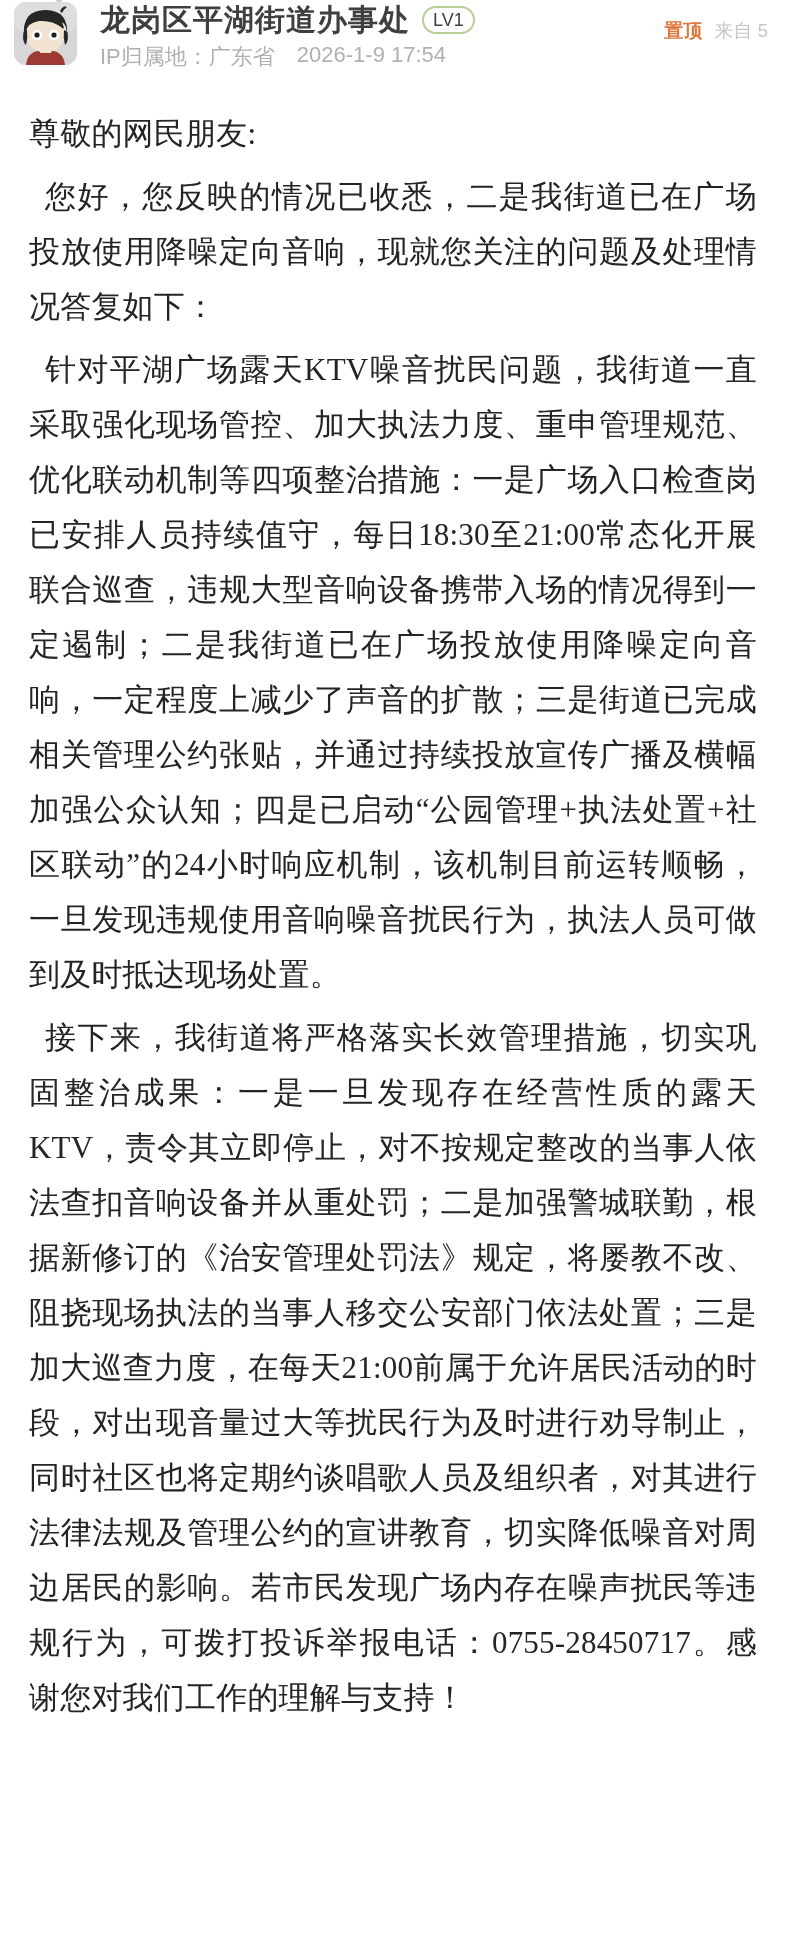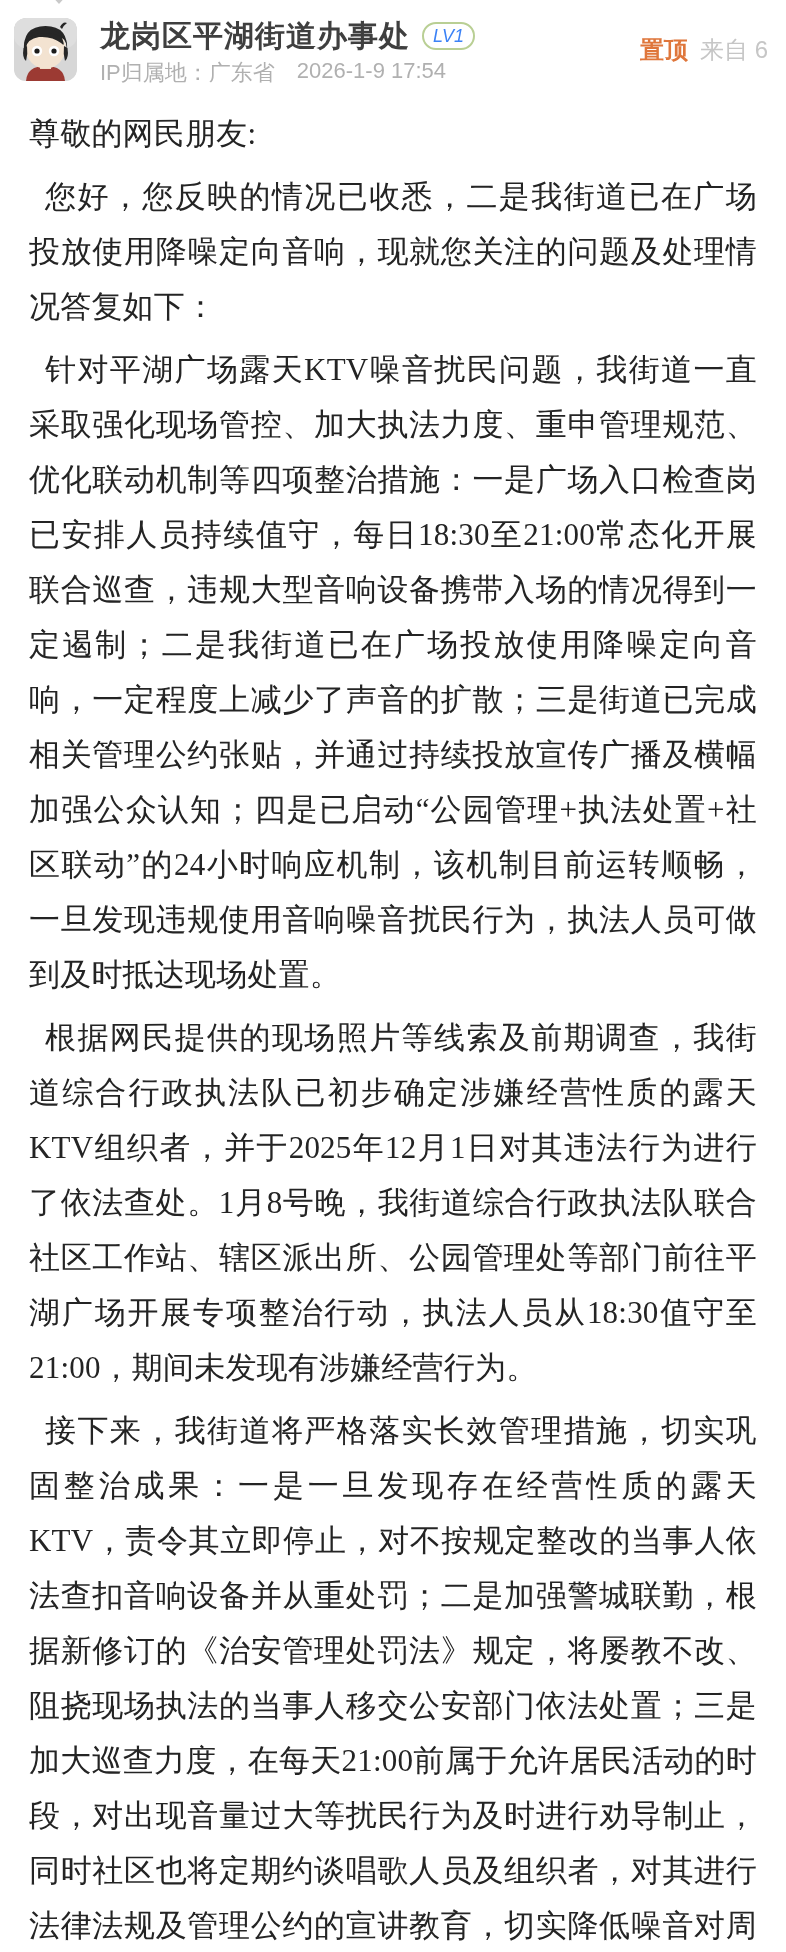--- a/index.html
+++ b/index.html
@@ -15,21 +15,21 @@
   .top-caret {
     position: absolute;
     left: 50px; top: -6px;
     width: 0; height: 0;
     border-left: 9px solid transparent;
     border-right: 9px solid transparent;
     border-top: 10px solid #c9c9c9;
   }
   .header {
     position: absolute;
-    left: 14px; right: 18px; top: 18px;
+    left: 14px; right: 18px; top: 2px;
     height: 64px;
     display: flex;
     align-items: flex-start;
   }
   .avatar {
     width: 63px; height: 63px;
     border-radius: 12px;
     overflow: hidden;
     flex: 0 0 auto;
     background: #d9d9d9;
@@ -53,41 +53,40 @@
   }
   .level-badge {
     margin-left: 12px;
     display: inline-flex;
     align-items: center;
     justify-content: center;
     height: 24px;
     padding: 0 9px;
     border: 2px solid #b9cf94;
     border-radius: 14px;
-    color: #3b82f6;
+    color: #404040;
     font-size: 18px;
     font-weight: 500;
     line-height: 1;
-    font-style: italic;
   }
   .meta-row {
     margin-top: 4px;
     display: flex;
     align-items: flex-start;
     font-size: 22px;
     color: #b0b0b0;
     white-space: nowrap;
   }
   .meta-sep { display: inline-block; width: 22px; }
   .header-right {
     flex: 0 0 auto;
     display: flex;
     align-items: flex-end;
     margin-top: 16px;
-    font-size: 24px;
+    font-size: 19px;
     white-space: nowrap;
   }
   .pinned-tag {
     color: #df763b;
     font-weight: 700;
     margin-right: 12px;
   }
   .from-tag { color: #c6c6c6; }
   .body-text {
     position: absolute;
@@ -144,26 +143,25 @@
       </div>
       <div class="meta-row">
         <span>IP归属地：广东省</span>
         <span class="meta-sep"></span>
         <span>2026-1-9 17:54</span>
       </div>
     </div>
 
     <div class="header-right">
       <span class="pinned-tag">置顶</span>
-      <span class="from-tag">来自 6</span>
+      <span class="from-tag">来自 5</span>
     </div>
 
   </div>
 
   <div class="body-text">
     <p>尊敬的网民朋友:</p>
     <p class="indent">您好，您反映的情况已收悉，二是我街道已在广场投放使用降噪定向音响，现就您关注的问题及处理情况答复如下：</p>
     <p class="indent">针对平湖广场露天KTV噪音扰民问题，我街道一直采取强化现场管控、加大执法力度、重申管理规范、优化联动机制等四项整治措施：一是广场入口检查岗已安排人员持续值守，每日18:30至21:00常态化开展联合巡查，违规大型音响设备携带入场的情况得到一定遏制；二是我街道已在广场投放使用降噪定向音响，一定程度上减少了声音的扩散；三是街道已完成相关管理公约张贴，并通过持续投放宣传广播及横幅加强公众认知；四是已启动“公园管理+执法处置+社区联动”的24小时响应机制，该机制目前运转顺畅，一旦发现违规使用音响噪音扰民行为，执法人员可做到及时抵达现场处置。</p>
-    <p class="indent">根据网民提供的现场照片等线索及前期调查，我街道综合行政执法队已初步确定涉嫌经营性质的露天KTV组织者，并于2025年12月1日对其违法行为进行了依法查处。1月8号晚，我街道综合行政执法队联合社区工作站、辖区派出所、公园管理处等部门前往平湖广场开展专项整治行动，执法人员从18:30值守至21:00，期间未发现有涉嫌经营行为。</p>
     <p class="indent">接下来，我街道将严格落实长效管理措施，切实巩固整治成果：一是一旦发现存在经营性质的露天KTV，责令其立即停止，对不按规定整改的当事人依法查扣音响设备并从重处罚；二是加强警城联勤，根据新修订的《治安管理处罚法》规定，将屡教不改、阻挠现场执法的当事人移交公安部门依法处置；三是加大巡查力度，在每天21:00前属于允许居民活动的时段，对出现音量过大等扰民行为及时进行劝导制止，同时社区也将定期约谈唱歌人员及组织者，对其进行法律法规及管理公约的宣讲教育，切实降低噪音对周边居民的影响。若市民发现广场内存在噪声扰民等违规行为，可拨打投诉举报电话：0755-28450717。感谢您对我们工作的理解与支持！</p>
   </div>
 
 </div>
 
 </body></html>

